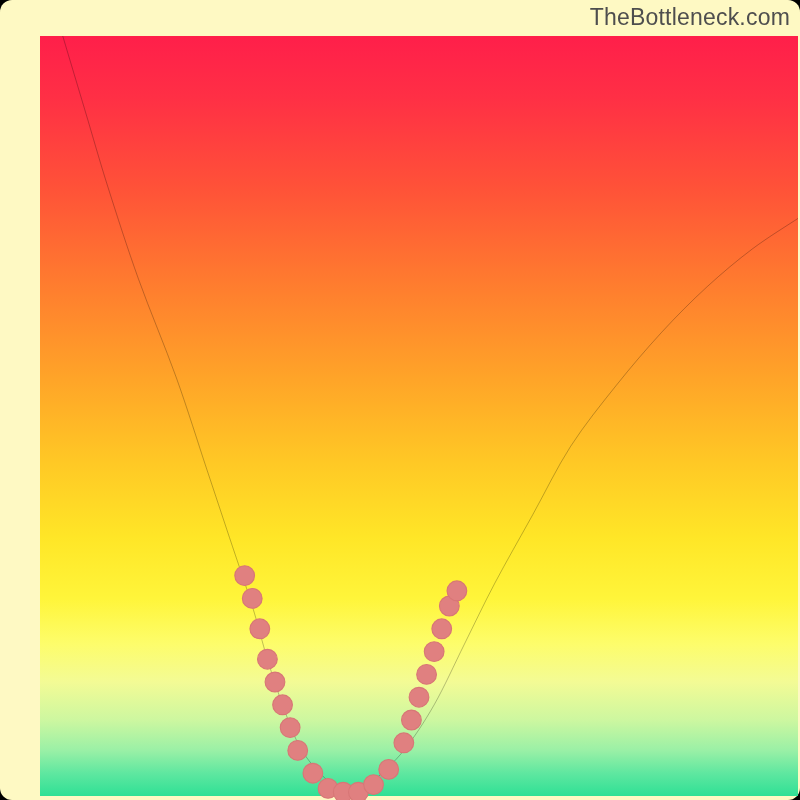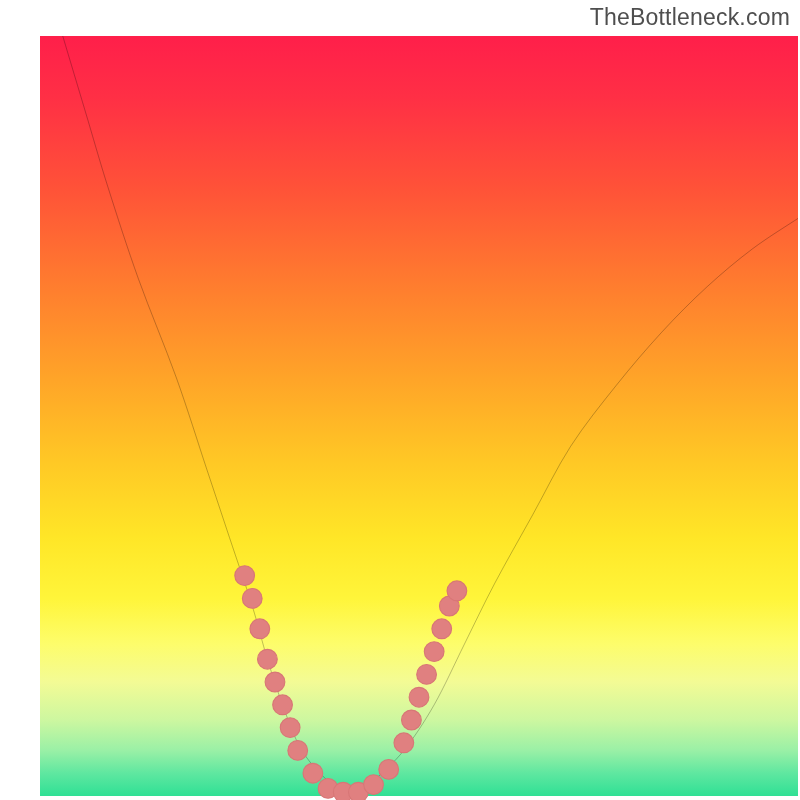--- a/index.html
+++ b/index.html
@@ -8,21 +8,22 @@
     width: 800px;
     height: 800px;
     background: #000;
     overflow: hidden;
     font-family: Arial, Helvetica, sans-serif;
   }
   .frame {
     position: relative;
     width: 800px;
     height: 800px;
-    background: #ffffff;
+    background: #fef9c3;
+    border-radius: 12px;
   }
   .watermark {
     position: absolute;
     top: 4px;
     right: 10px;
     color: #4e4e4e;
     font-size: 23px;
     font-weight: 500;
     letter-spacing: 0.2px;
     z-index: 5;

